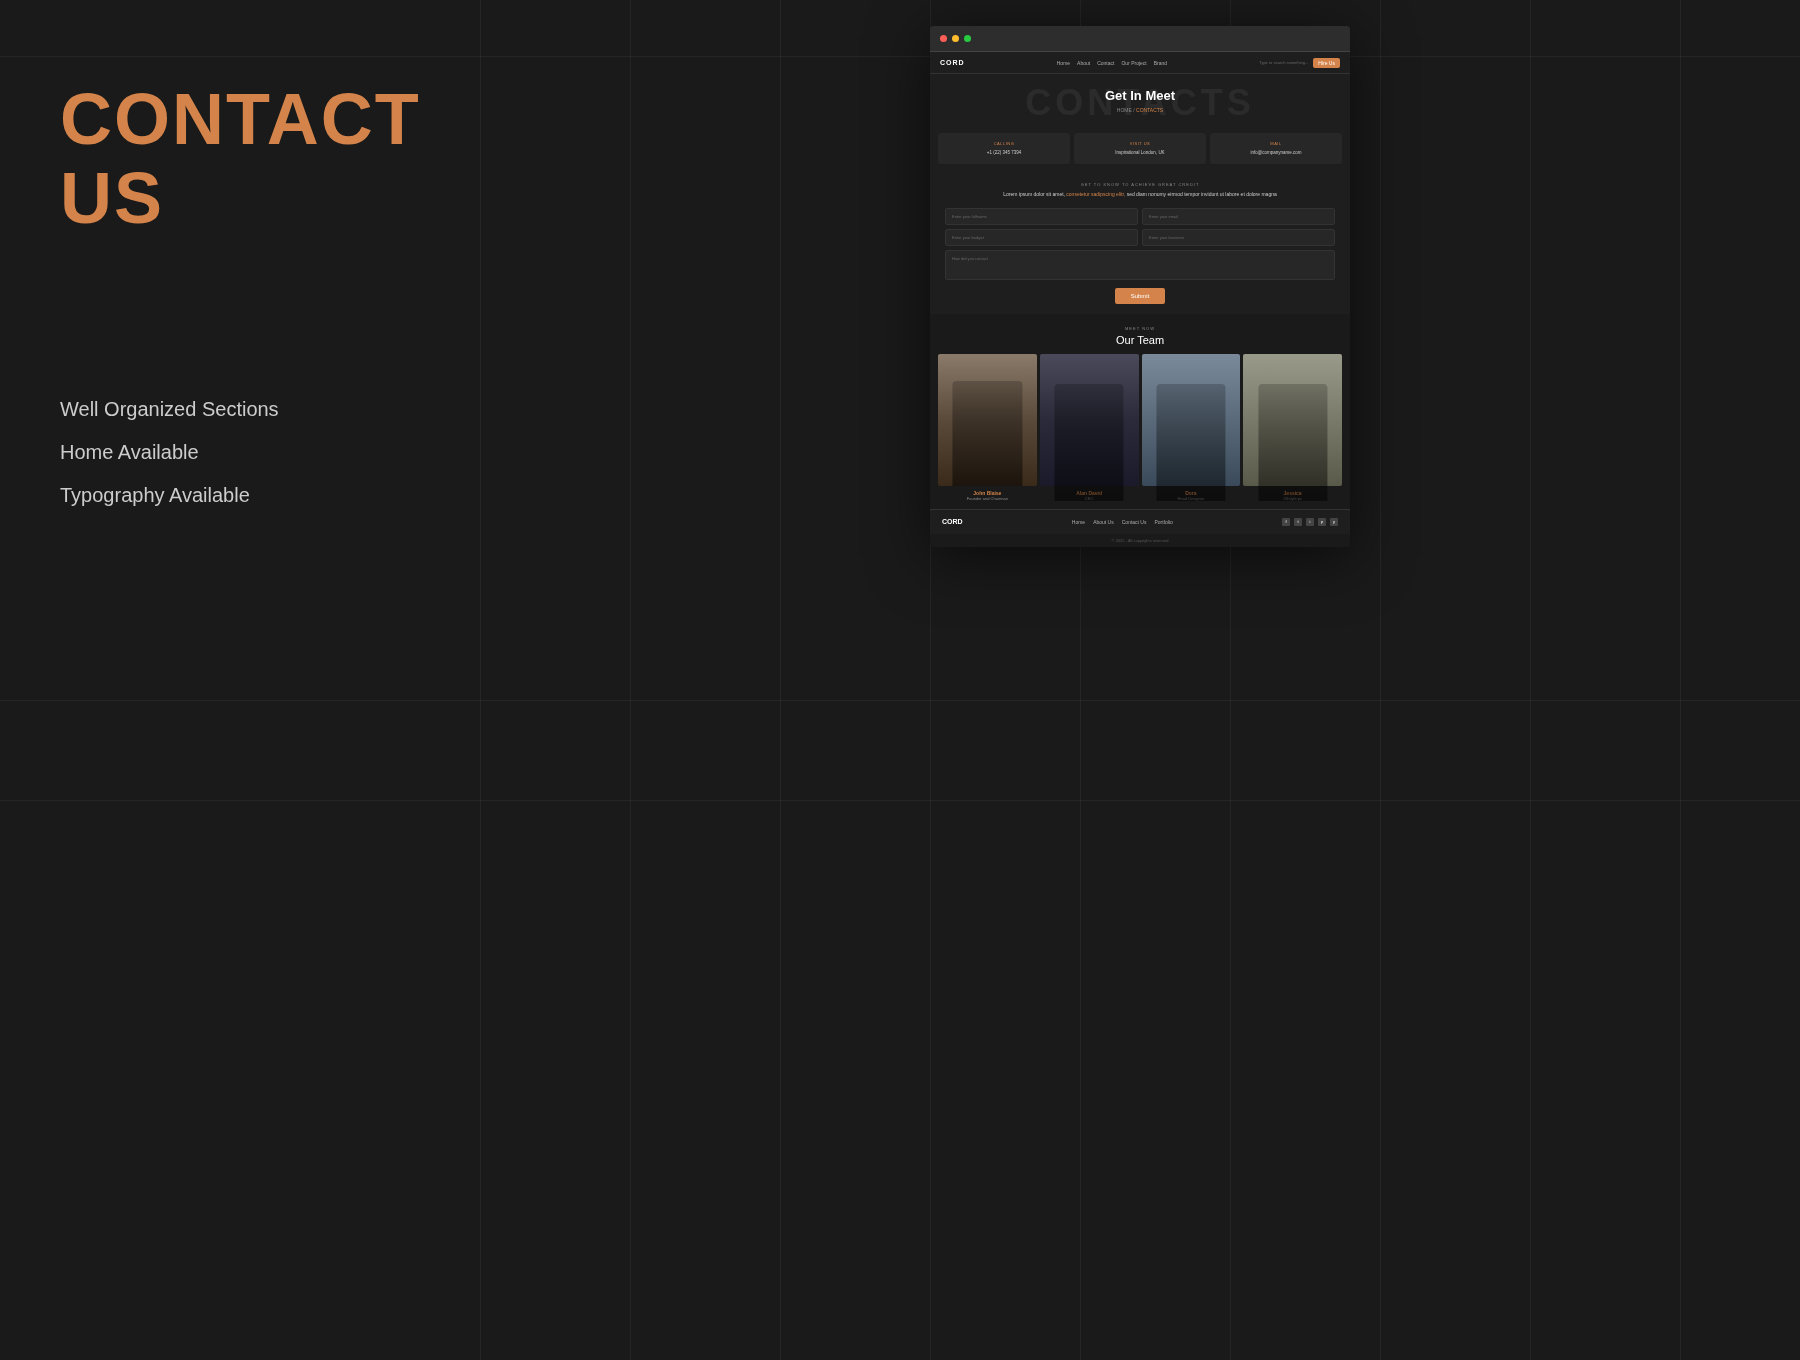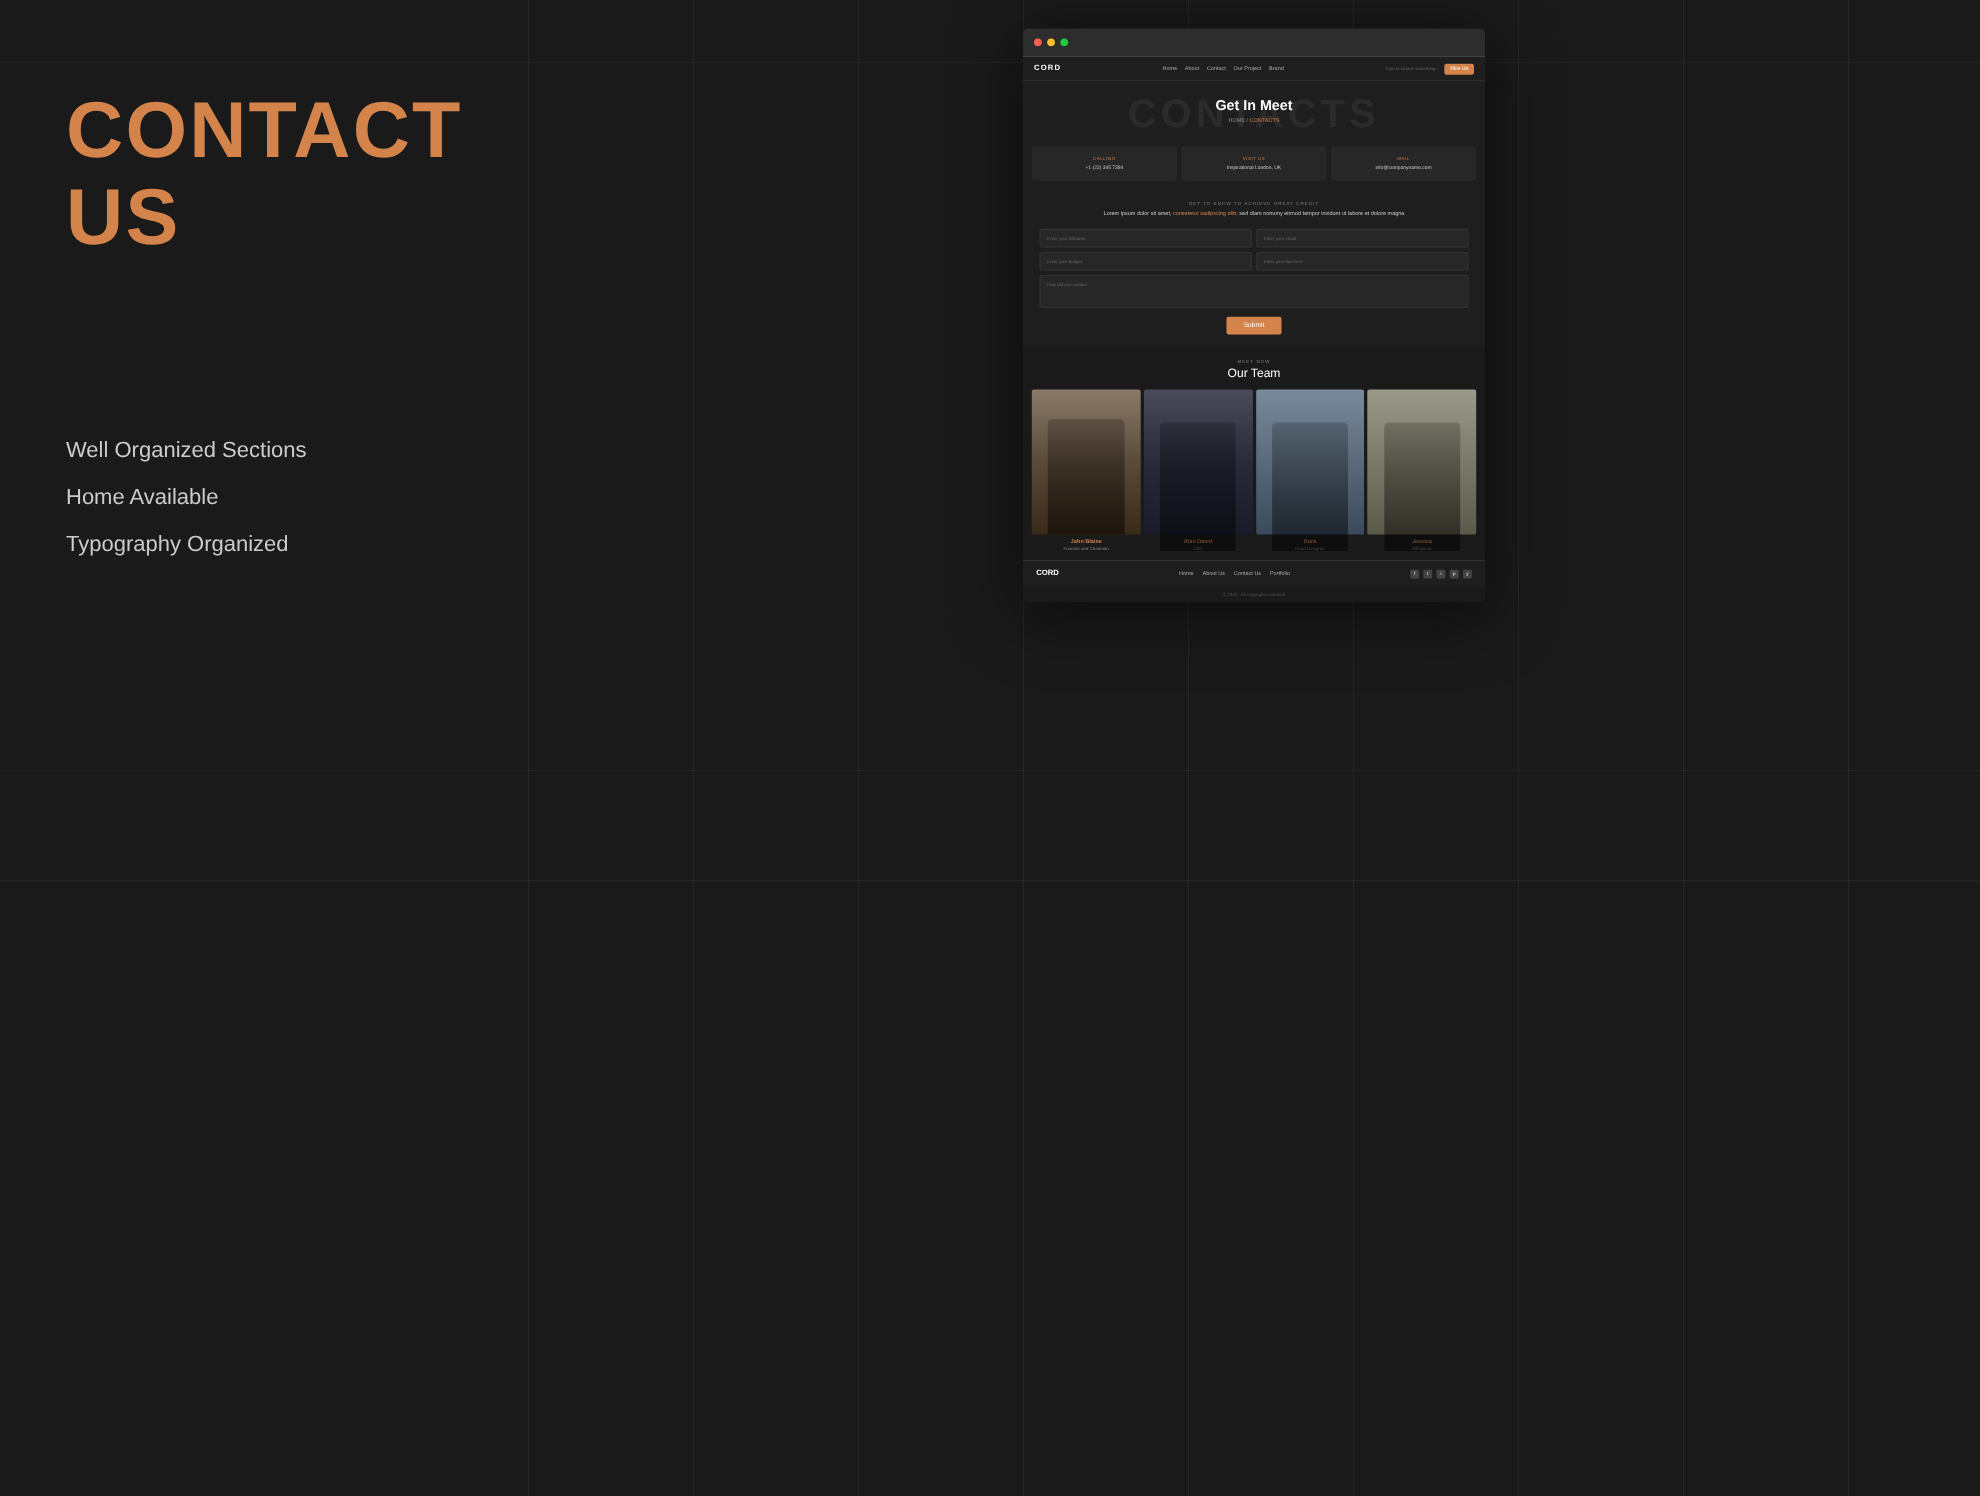--- a/index.html
+++ b/index.html
@@ -403,21 +403,21 @@
   <div class="grid-line-h" style="top:800px"></div>
 </div>
 
 <div class="left-panel">
   <h1 class="main-title">
     <span>CONTACT US</span><br>
   </h1>
   <ul class="features-list">
     <li>Well Organized Sections</li>
     <li>Home Available</li>
-    <li>Typography Organized</li>
+    <li>Typography Available</li>
   </ul>
 </div>
 
 <div class="right-panel">
   <div class="browser-preview">
 
     <div class="browser-chrome">
       <div class="browser-dot red"></div>
       <div class="browser-dot yellow"></div>
       <div class="browser-dot green"></div>

